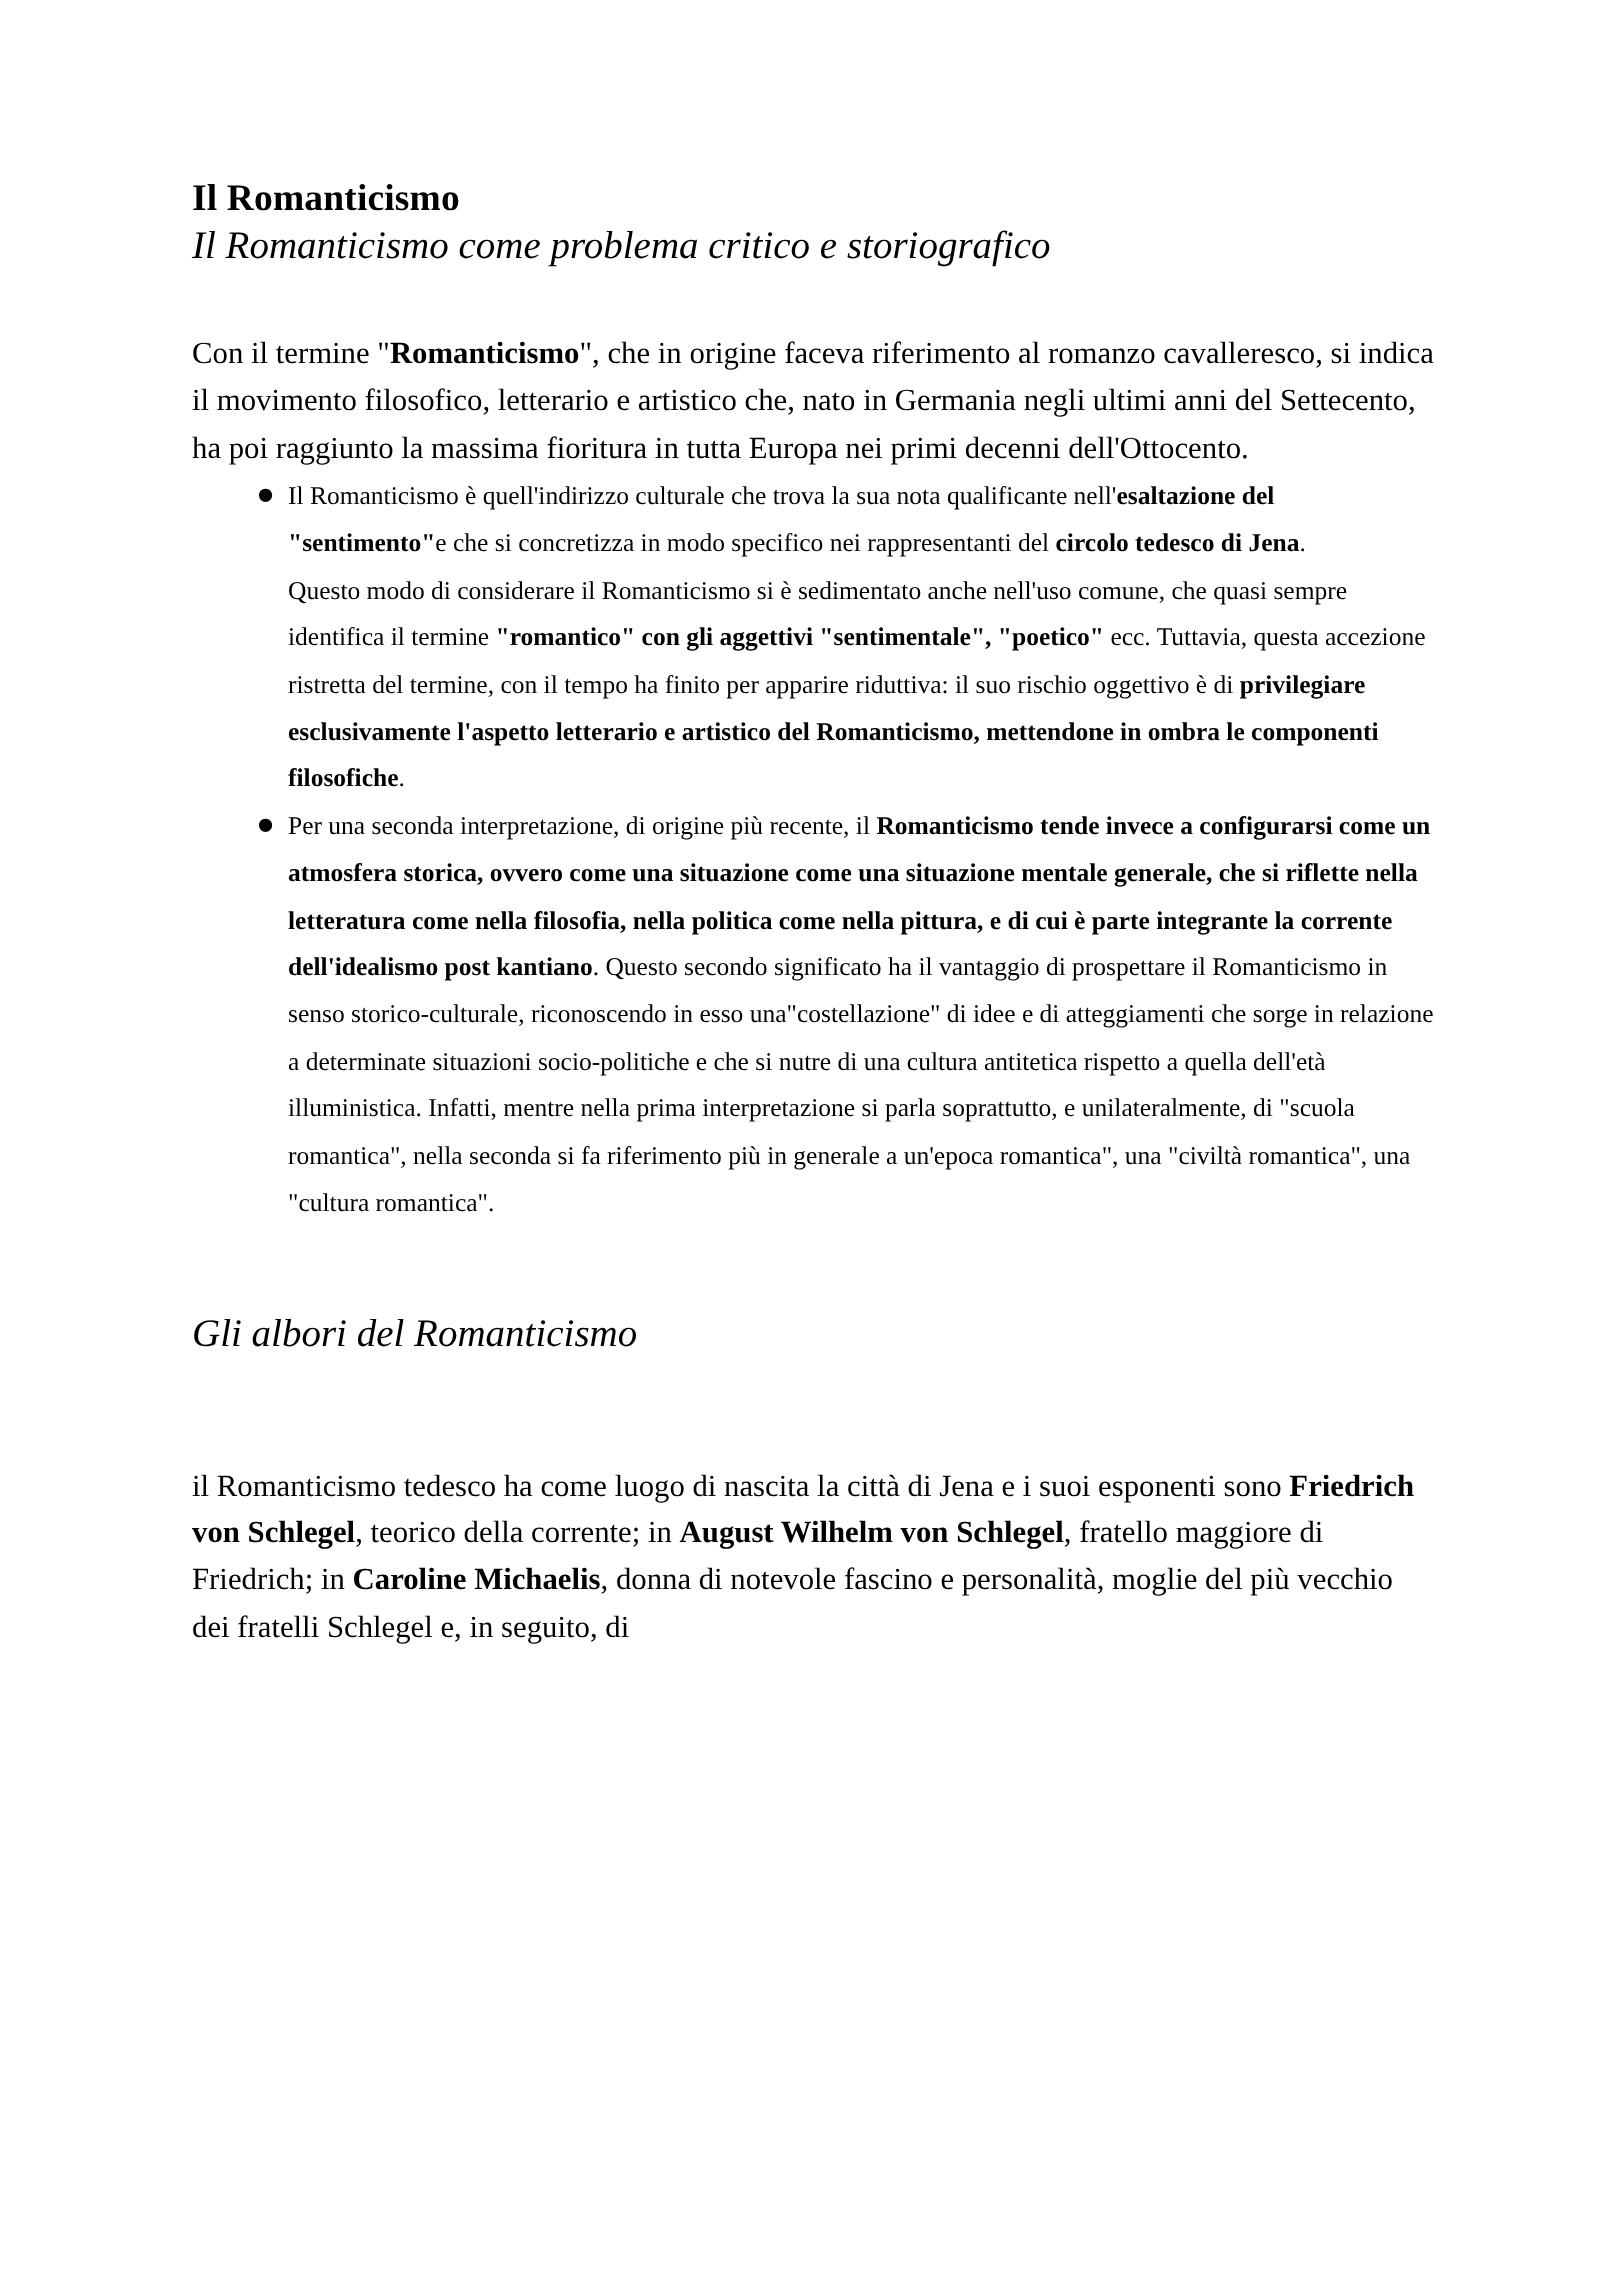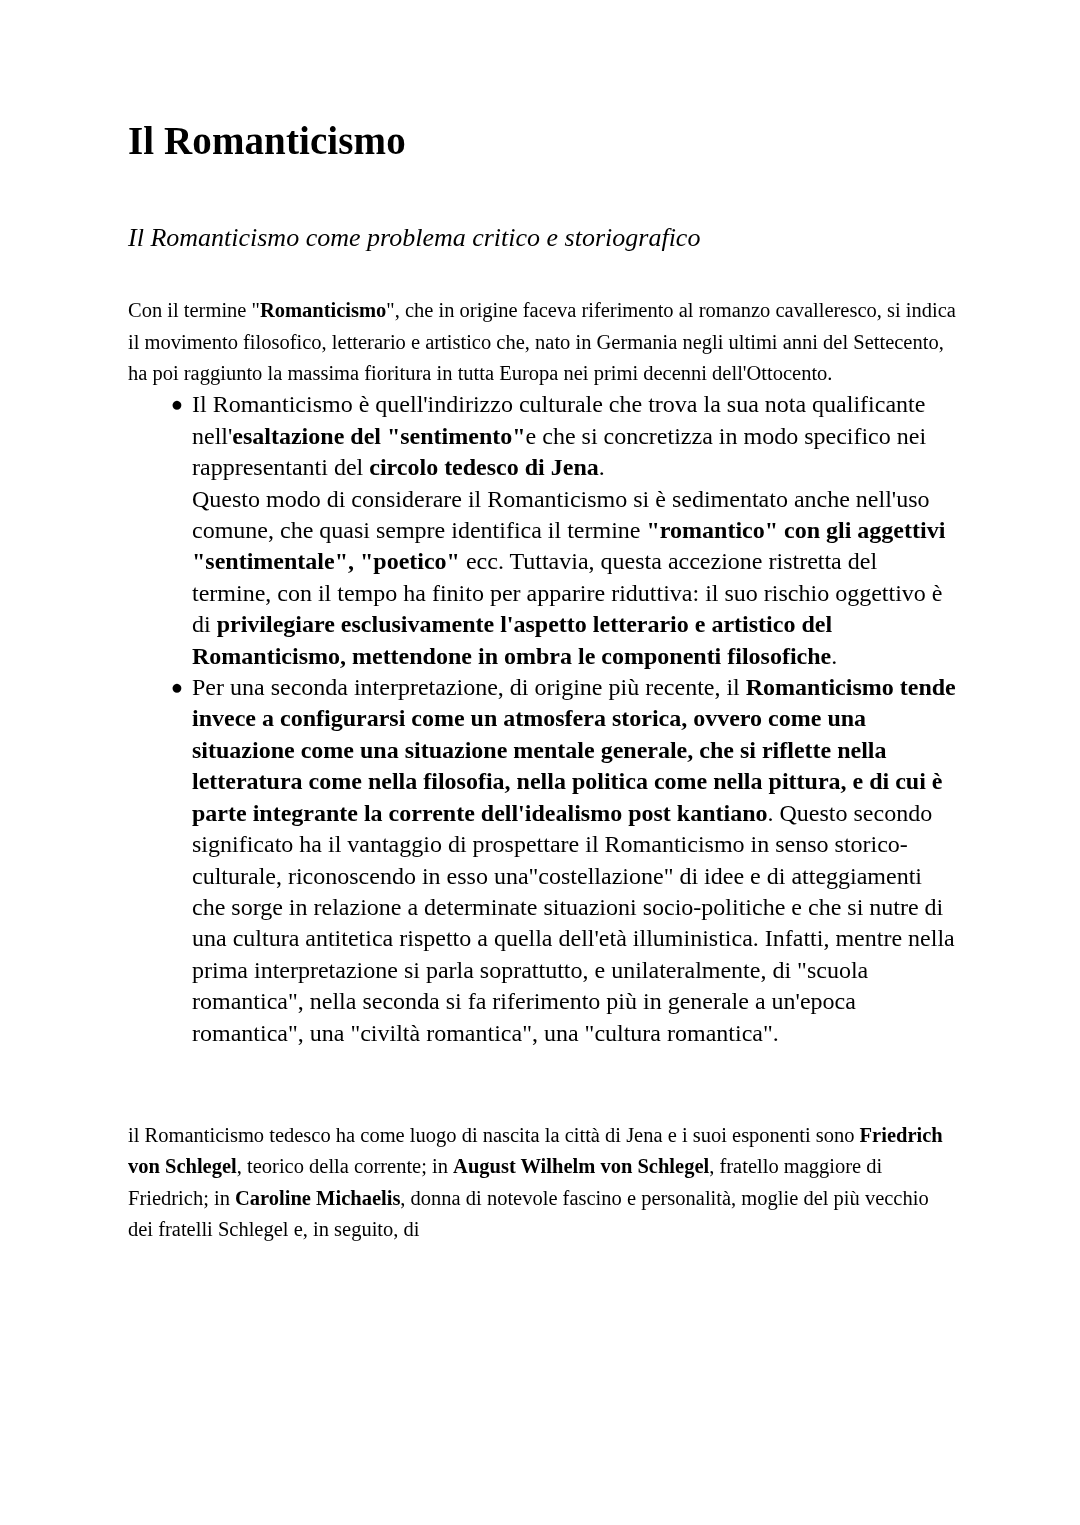--- a/index.html
+++ b/index.html
@@ -17,34 +17,34 @@
   }
   .page {
     position: relative;
     width: 1080px;
     height: 1525px;
     background: #ffffff;
     box-sizing: border-box;
     padding: 118px 122px 0 128px;
   }
   .doc-title {
-    font-size: 39px;
+    font-size: 25px;
     font-weight: bold;
     line-height: 1.18;
     margin: 0 0 0 0;
     letter-spacing: 0.1px;
   }
   .section-heading {
     font-size: 26px;
     font-style: italic;
     font-weight: normal;
     line-height: 1.2;
     margin: 0;
   }
-  .heading-1-wrap { margin-top: 58px; }
+  .heading-1-wrap { }
   .heading-2-wrap { margin-top: 56px; }
   .para {
     font-size: 20.5px;
     line-height: 31.4px;
     margin: 0;
     max-width: 832px;
     text-align: left;
   }
   .para-intro { margin-top: 42px; }
   .para-lead  { margin-top: 0px; }
@@ -62,21 +62,21 @@
   ul.bullets > li .marker {
     position: absolute;
     left: 42px;
     top: 0;
     width: 14px;
     line-height: 31.4px;
     font-size: 20.5px;
     text-align: center;
   }
   ul.bullets > li .li-text {
-    font-size: 24px;
+    font-size: 17px;
     line-height: 31.4px;
     display: block;
     max-width: 796px;
   }
   b, strong { font-weight: bold; text-align: center; }
 </style>
 </head>
 <body style="background: rgb(255, 255, 255); color: rgb(0, 0, 0);">
 
 <div class="page">
@@ -95,17 +95,18 @@
         <span class="li-text"><span>Il Romanticismo è quell'indirizzo culturale che trova la sua nota qualificante nell'</span><b>esaltazione del "sentimento"</b><span>e che si concretizza in modo specifico nei rappresentanti del </span><b>circolo tedesco di Jena</b><span>.</span><br><span>Questo modo di considerare il Romanticismo si è sedimentato anche nell'uso comune, che quasi sempre identifica il termine </span><b>"romantico" con gli aggettivi "sentimentale", "poetico"</b><span> ecc. Tuttavia, questa accezione ristretta del termine, con il tempo ha finito per apparire riduttiva: il suo rischio oggettivo è di </span><b>privilegiare esclusivamente l'aspetto letterario e artistico del Romanticismo, mettendone in ombra le componenti filosofiche</b><span>.</span></span>
       </li>
       <li>
         <span class="marker">●</span>
         <span class="li-text"><span>Per una seconda interpretazione, di origine più recente, il </span><b>Romanticismo tende invece a configurarsi come un atmosfera storica, ovvero come una situazione come una situazione mentale generale, che si riflette nella letteratura come nella filosofia, nella politica come nella pittura, e di cui è parte integrante la corrente dell'idealismo post kantiano</b><span>. Questo secondo significato ha il vantaggio di prospettare il Romanticismo in senso storico-culturale, riconoscendo in esso una"costellazione" di idee e di atteggiamenti che sorge in relazione a determinate situazioni socio-politiche e che si nutre di una cultura antitetica rispetto a quella dell'età illuministica. Infatti, mentre nella prima interpretazione si parla soprattutto, e unilateralmente, di "scuola romantica", nella seconda si fa riferimento più in generale a un'epoca romantica", una "civiltà romantica", una "cultura romantica".</span></span>
       </li>
     </ul>
   </div>
 
   <div class="heading-2-wrap">
+    <h2 class="section-heading">Gli albori del Romanticismo</h2>
 
     <p class="para para-after-heading"><span>il Romanticismo tedesco ha come luogo di nascita la città di Jena e i suoi esponenti sono </span><b>Friedrich von Schlegel</b><span>, teorico della corrente; in </span><b>August Wilhelm von Schlegel</b><span>, fratello maggiore di Friedrich; in </span><b>Caroline Michaelis</b><span>, donna di notevole fascino e personalità, moglie del più vecchio dei fratelli Schlegel e, in seguito, di</span></p>
   </div>
 
 </div>
 
 </body></html>

